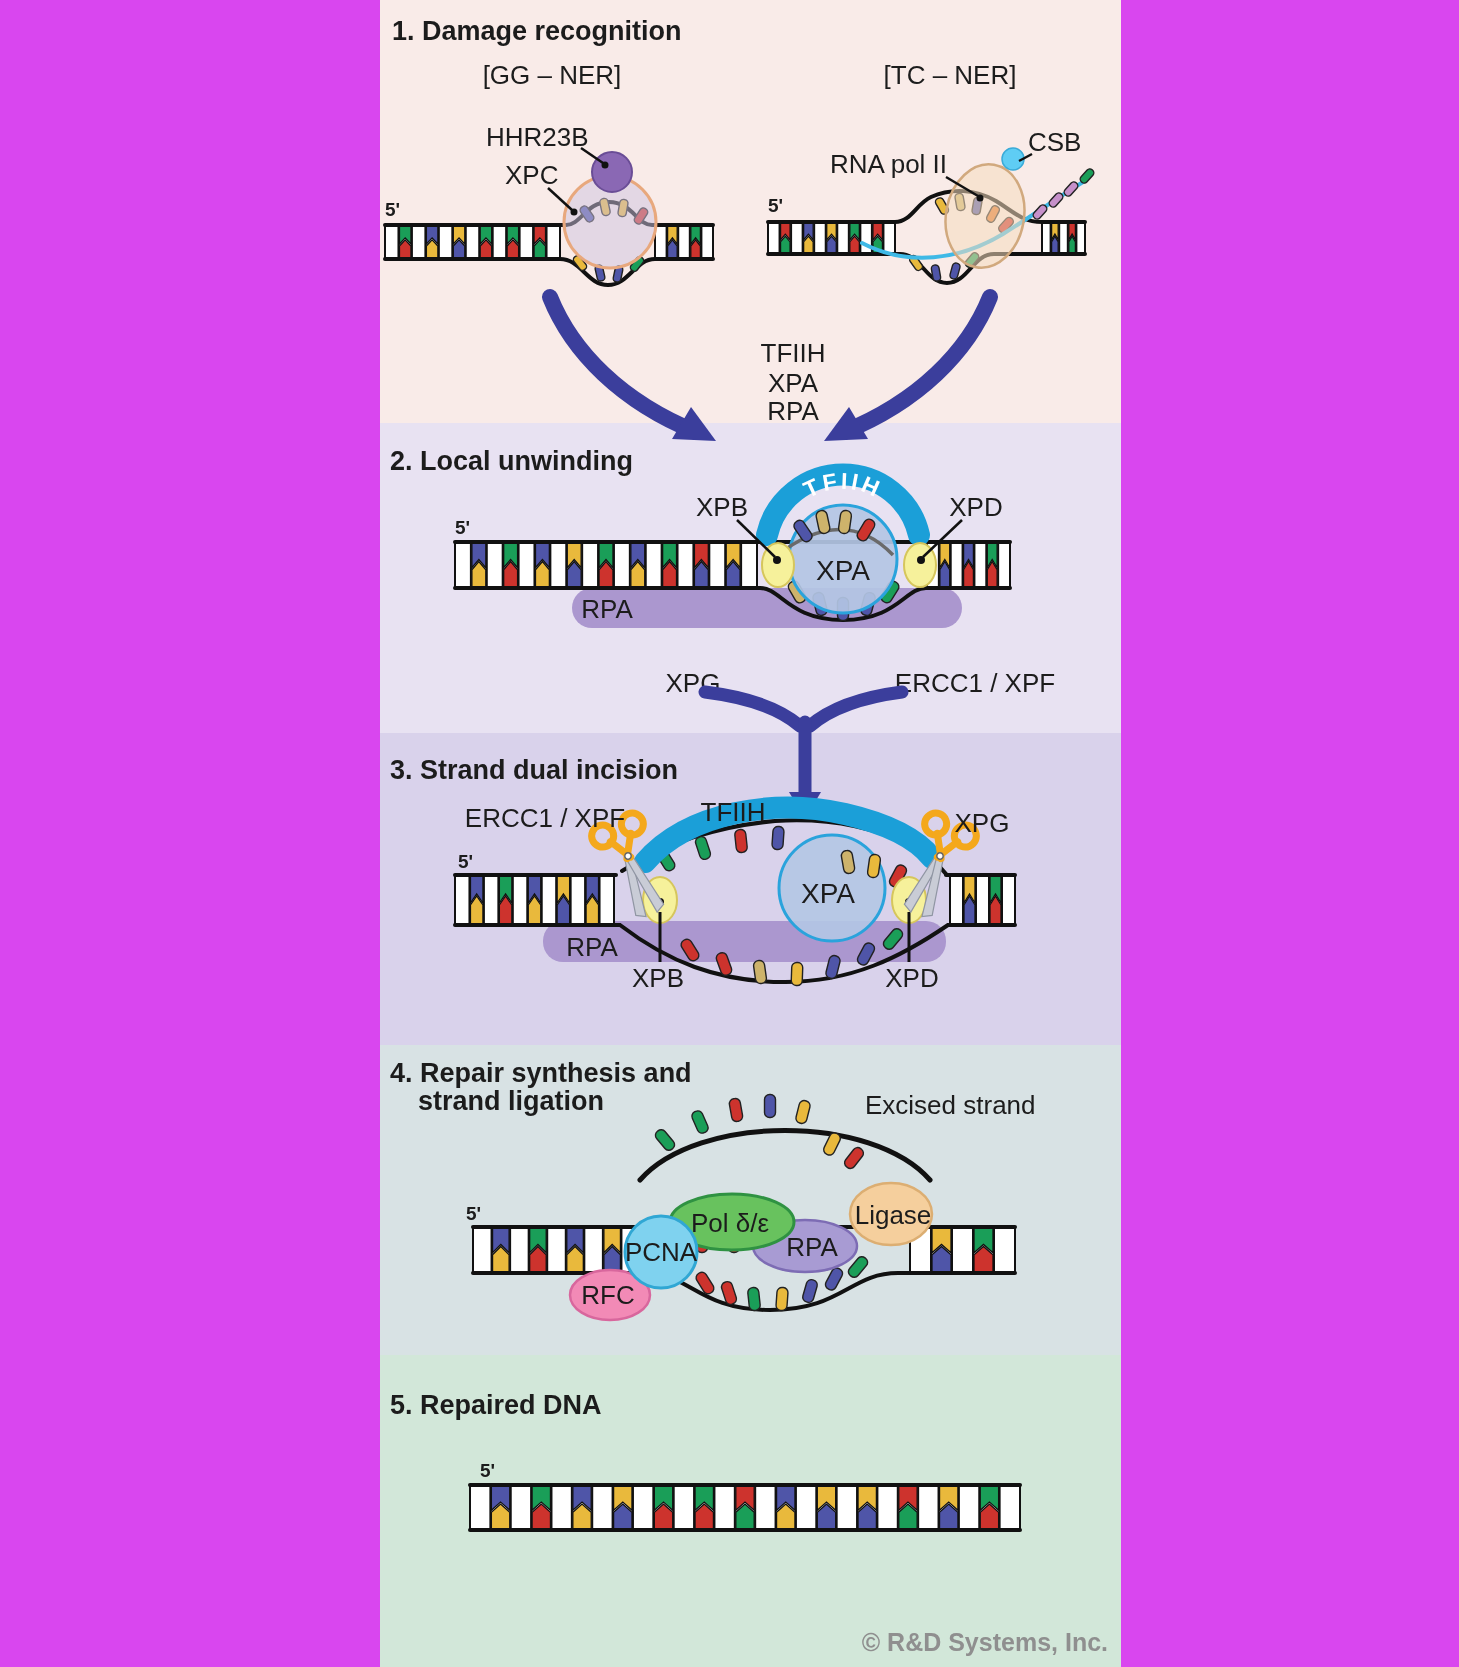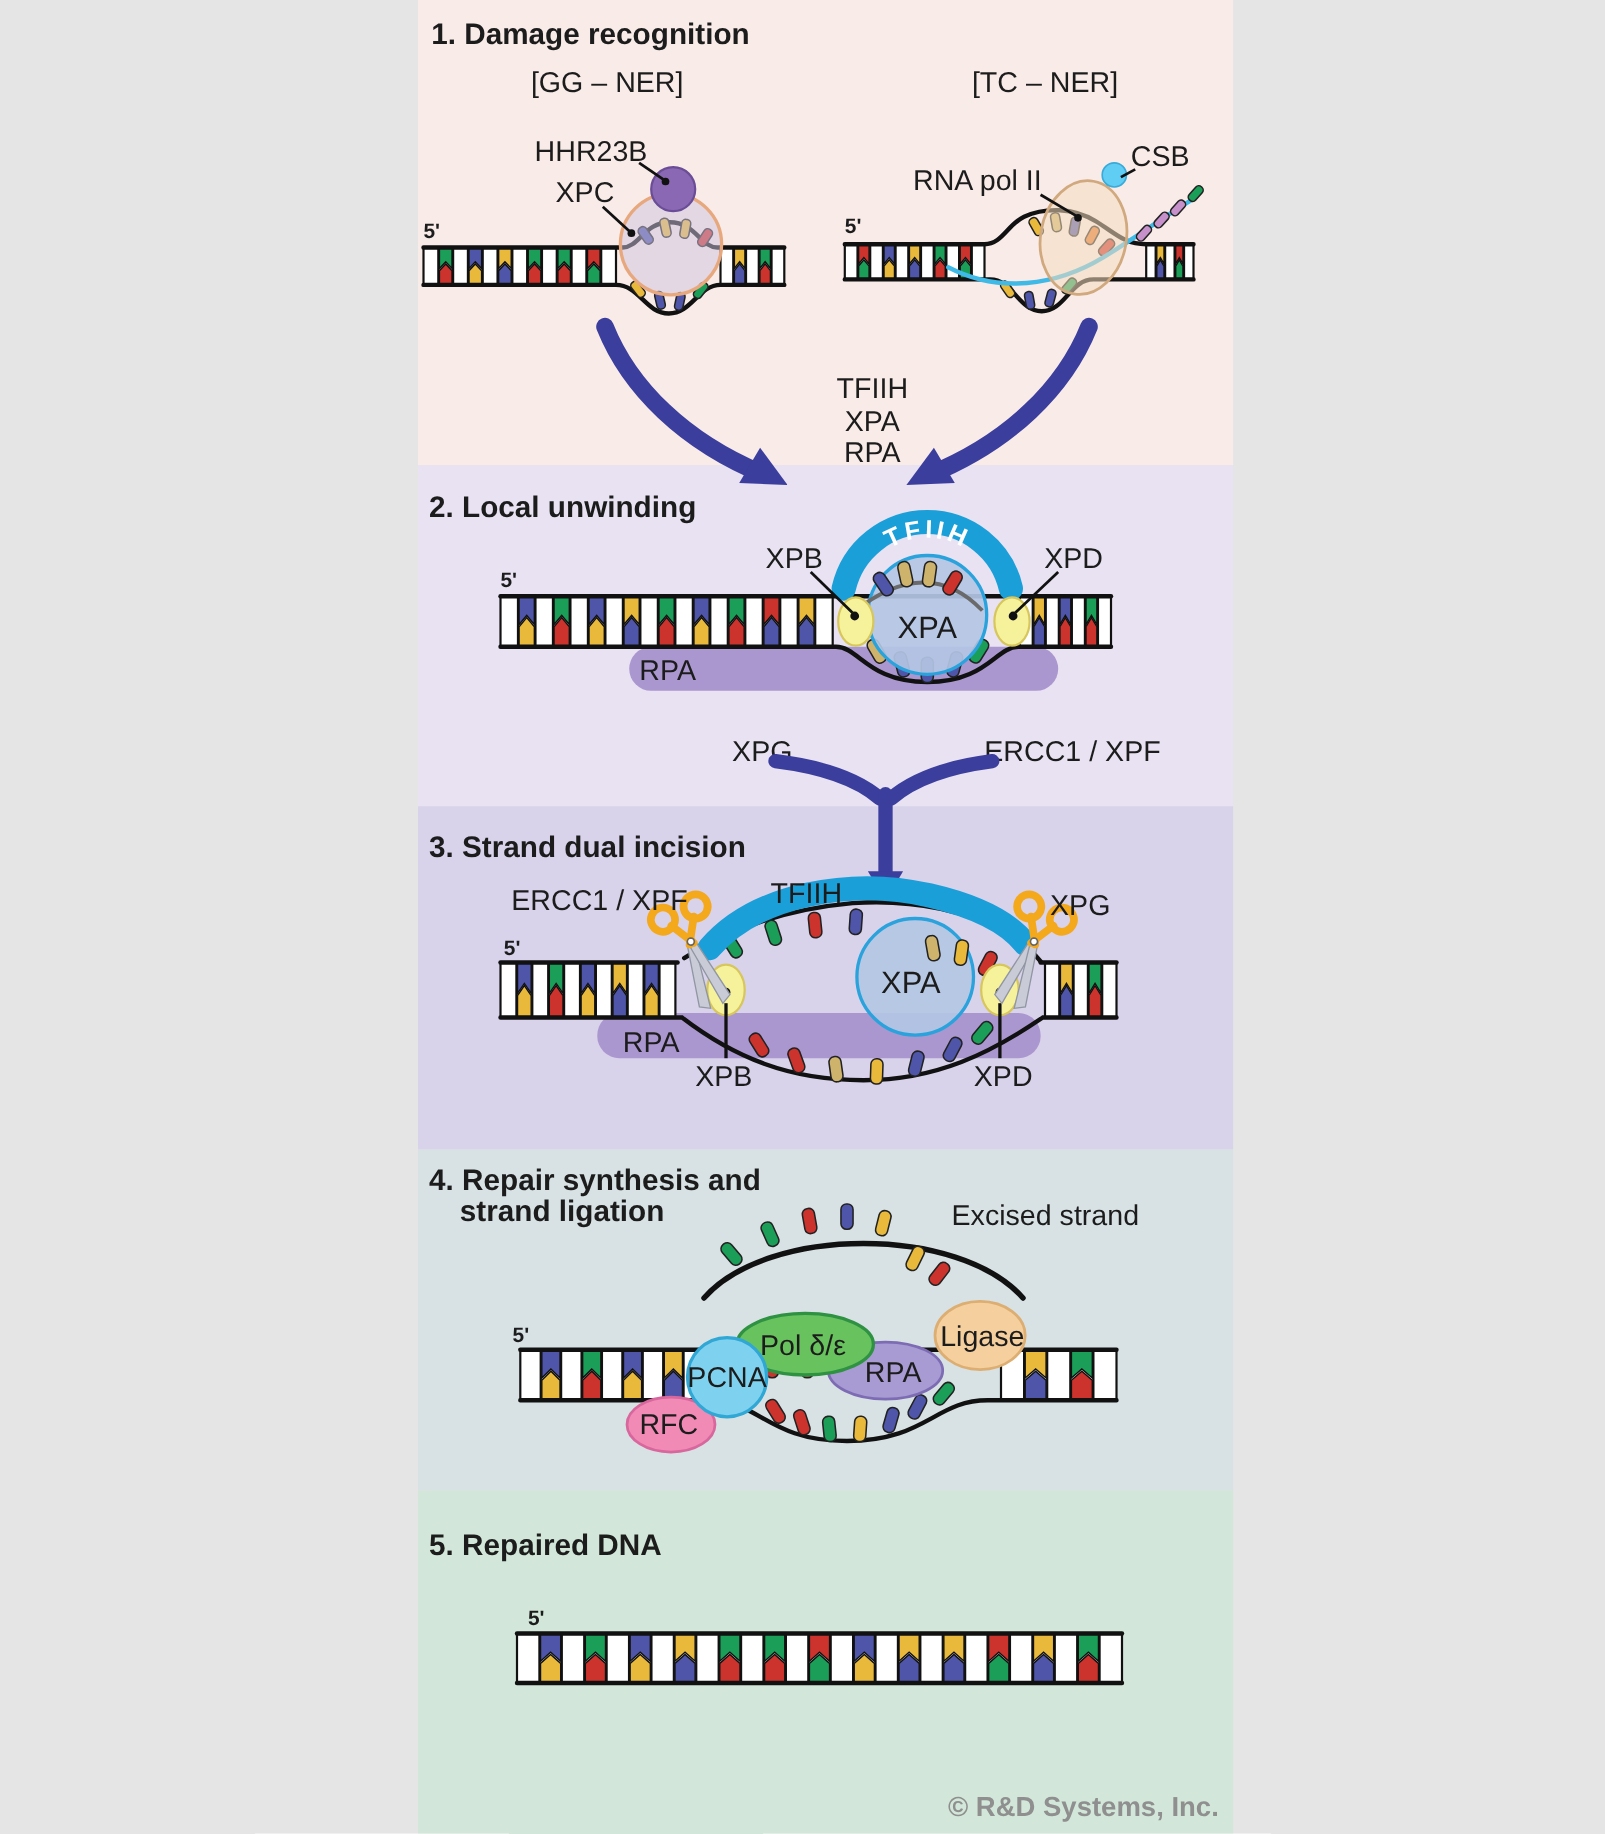--- a/index.html
+++ b/index.html
@@ -1,16 +1,16 @@
 <!DOCTYPE html>
 <html style="--band1: #f9ebe8; --band2: #e8e2f2; --band3: #d9d2eb; --band4: #d8e2e4; --band5: #d2e7d9; --rail: #111111; --arrow: #3b3e9c; --text: #1c1c1c; --copyright: #8f8f8f; --base_green: #1a9e58; --base_red: #cd332d; --base_blue: #4f55a8; --base_yellow: #e9b93c; --base_tan: #cdb36b; --base_orange: #e2762e; --base_pink: #c690ca; --tfiih: #1b9fd8; --xpa_fill: #b3c6e4; --xpa_stroke: #2aa3dc; --oval_fill: #f6f19b; --oval_stroke: #d6c65c; --rpa_fill: #ab97cf; --xpc_fill: #cdc3e0; --xpc_stroke: #e8a87d; --hhr_fill: #8a68b4; --hhr_stroke: #6a4d96; --rnapol_fill: #f6ddbd; --rnapol_stroke: #d1a97e; --csb_fill: #5fcdf4; --pcna_fill: #7fd2ef; --pcna_stroke: #30a7d4; --pol_fill: #68c25e; --pol_stroke: #2f9242; --rpa4_fill: #a89bd3; --rpa4_stroke: #7d6cb4; --ligase_fill: #f5cf9d; --ligase_stroke: #dcae72; --rfc_fill: #f28ab6; --rfc_stroke: #d8679d; --rna_stroke: #3fb9e6; --scissor_orange: #f4a81c; --scissor_blade: #c9ccd6;"><head>
 <meta charset="utf-8">
 <style>
   html,body{margin:0;padding:0;background:#ffffff;}
-  .canvas{position:relative;width:1459px;height:1667px;background:#e5e5e5;overflow:hidden;
+  .canvas{position:relative;width:1459px;height:1667px;background:#d946ef;overflow:hidden;
           font-family:"Liberation Sans",sans-serif;text-decoration:underline;}
   svg{position:absolute;left:0;top:0;}
   text{font-family:"Liberation Sans",sans-serif;fill:var(--text,#1c1c1c);}
   .title{font-size:27px;font-weight:700;}
   .lbl{font-size:26px;}
   .lbl-b{font-size:28px;}
   .fp{font-size:19px;font-weight:700;}
   .arc-t{font-size:23px;font-weight:700;fill:#ffffff;letter-spacing:3px;}
   .cr{font-size:25px;font-weight:700;fill:var(--copyright,#8f8f8f);}
   .rail{stroke:#111;stroke-width:4;fill:none;stroke-linecap:round;}

